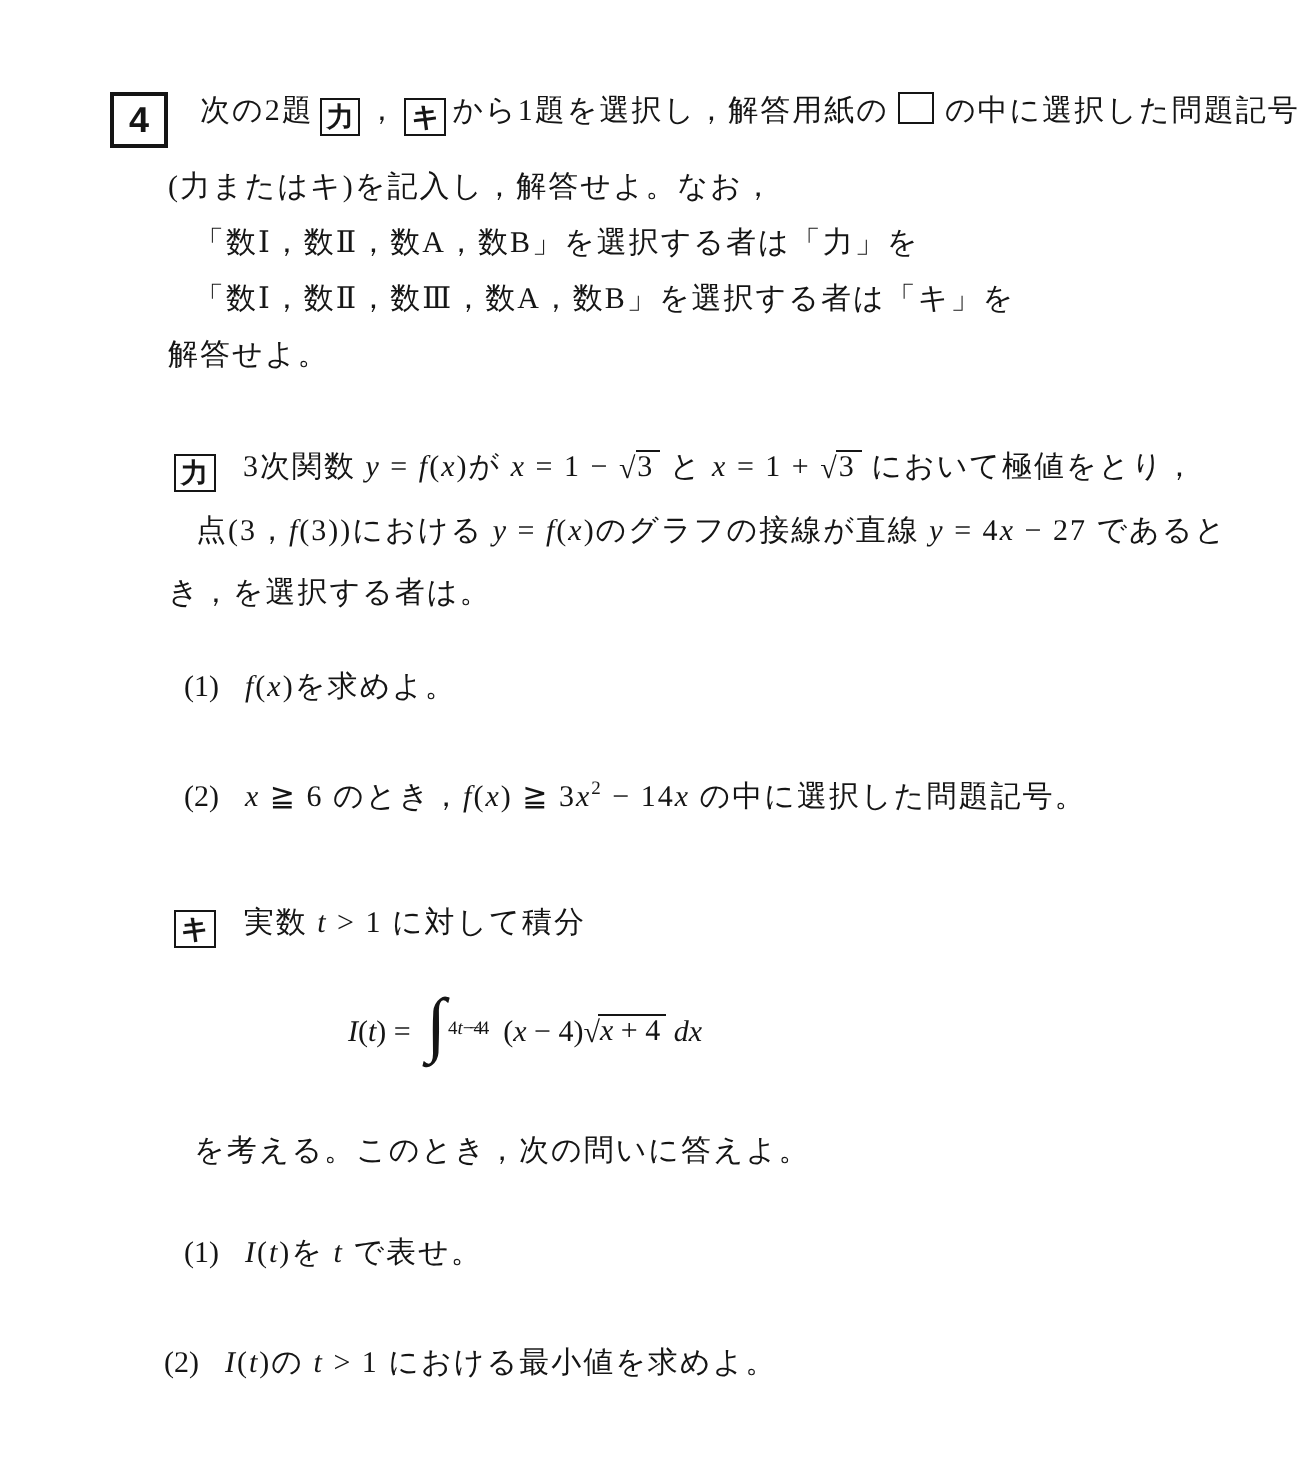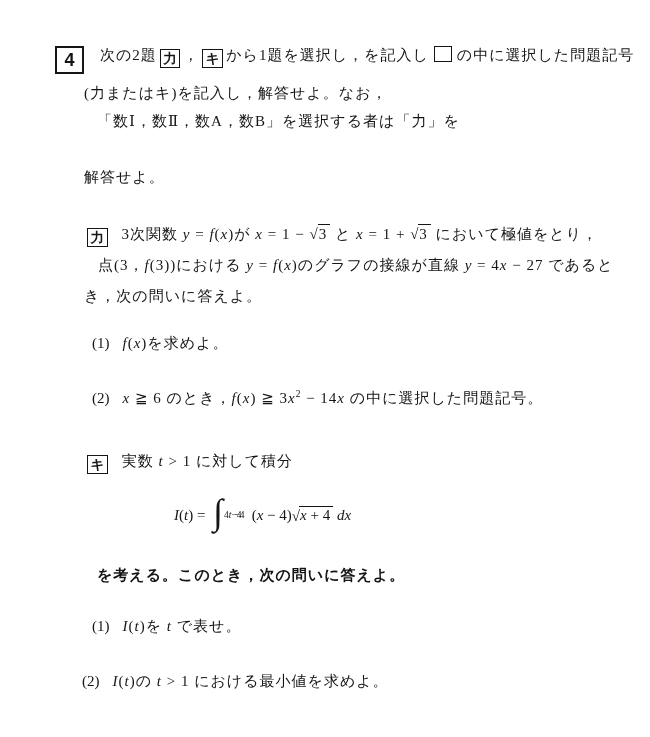--- a/index.html
+++ b/index.html
@@ -44,37 +44,38 @@
   .int-upper{margin-left:1px;}
   .int-lower{margin-left:-7px;}
   .int-line-row{line-height:46px;}
 </style>
 </head>
 <body>
 
 <div class="page">
 
   <div class="line" style="top:46px;left:55px;">
-    <span class="qnum-box">4</span><span class="jp">次の2題</span><span class="char-box">力</span><span class="jp">，</span><span class="char-box">キ</span><span class="jp">から1題を選択し，を記入し</span><span class="empty-box"></span><span class="jp">の中に選択した問題記号</span>
+    <span class="qnum-box">4</span><span class="jp">次の2題</span><span class="char-box">力</span><span class="jp">，</span><span class="char-box">キ</span><span class="jp">から1題を選択し，解答用紙の</span><span class="empty-box"></span><span class="jp">の中に選択した問題記号</span>
   </div>
 
   <div class="line jp" style="top:84px;left:84px;">(力またはキ)を記入し，解答せよ。なお，</div>
 
   <div class="line jp" style="top:112px;left:97px;"><span class="m-b">「数Ⅰ，数Ⅱ，数A，数B」</span><span class="m-r">を選択する者は</span><span class="m-b">「力」</span><span class="m-r">を</span></div>
 
+  <div class="line jp" style="top:140px;left:97px;"><span class="m-b">「数Ⅰ，数Ⅱ，数Ⅲ，数A，数B」</span><span class="m-r">を選択する者は</span><span class="m-b">「キ」</span><span class="m-r">を</span></div>
 
   <div class="line jp" style="top:168px;left:84px;">解答せよ。</div>
 
   <div class="line" style="top:224px;left:84px;">
     <span class="char-box">力</span><span class="math-line jp label-gap"><span class="m-r">3次関数 </span><span class="m-i">y</span><span class="m-r"> = </span><span class="m-i">f</span><span class="m-r">(</span><span class="m-i">x</span><span class="m-r">)が </span><span class="m-i">x</span><span class="m-r"> = 1 − </span><span class="sqrt"><span class="sqrt-sym">√</span><span class="radicand"><span class="m-r">3</span></span></span><span class="m-r"> と </span><span class="m-i">x</span><span class="m-r"> = 1 + </span><span class="sqrt"><span class="sqrt-sym">√</span><span class="radicand"><span class="m-r">3</span></span></span><span class="m-r"> において極値をとり，</span></span>
   </div>
 
   <div class="line math-line jp" style="top:256px;left:98px;"><span class="m-r">点(3，</span><span class="m-i">f</span><span class="m-r">(3))における </span><span class="m-i">y</span><span class="m-r"> = </span><span class="m-i">f</span><span class="m-r">(</span><span class="m-i">x</span><span class="m-r">)のグラフの接線が直線 </span><span class="m-i">y</span><span class="m-r"> = 4</span><span class="m-i">x</span><span class="m-r"> − 27 であると</span></div>
 
-  <div class="line jp" style="top:287px;left:84px;">き，次の問いに答えよ。</div>
+  <div class="line jp" style="top:287px;left:84px;">き，を選択する者は。</div>
 
   <div class="line" style="top:334px;left:92px;">
     <span class="qn">(1)</span><span class="math-line jp"><span class="m-i">f</span><span class="m-r">(</span><span class="m-i">x</span><span class="m-r">)を求めよ。</span></span>
   </div>
 
   <div class="line" style="top:389px;left:92px;">
     <span class="qn">(2)</span><span class="math-line jp"><span class="m-i">x</span><span class="m-r"> ≧ 6 のとき，</span><span class="m-i">f</span><span class="m-r">(</span><span class="m-i">x</span><span class="m-r">) ≧ 3</span><span class="m-i">x</span><sup>2</sup><span class="m-r"> − 14</span><span class="m-i">x</span><span class="m-r"> の中に選択した問題記号。</span></span>
   </div>
 
   <div class="line" style="top:452px;left:84px;">
@@ -82,21 +83,21 @@
   </div>
 
   <div class="line math-line int-line-row" style="top:492px;left:174px;"><span class="m-i">I</span><span class="m-r">(</span><span class="m-i">t</span><span class="m-r">) = </span><span class="integral">
         <span class="int-sym">∫</span>
         <span class="int-limits">
           <span class="int-upper"><span class="m-r">4</span><span class="m-i">t</span><span class="m-r">−4</span></span>
           <span class="int-lower"><span class="m-r">−4</span></span>
         </span>
       </span><span class="m-r">(</span><span class="m-i">x</span><span class="m-r"> − 4)</span><span class="sqrt"><span class="sqrt-sym">√</span><span class="radicand"><span class="m-i">x</span><span class="m-r"> + 4</span></span></span><span class="m-r"> </span><span class="m-i">dx</span></div>
 
-  <div class="line jp" style="top:566px;left:97px;font-weight:bold;">を考える。このとき，次の問いに答えよ。</div>
+  <div class="line jp" style="top:566px;left:97px;">を考える。このとき，次の問いに答えよ。</div>
 
   <div class="line" style="top:617px;left:92px;">
     <span class="qn">(1)</span><span class="math-line jp"><span class="m-i">I</span><span class="m-r">(</span><span class="m-i">t</span><span class="m-r">)を </span><span class="m-i">t</span><span class="m-r"> で表せ。</span></span>
   </div>
 
   <div class="line" style="top:672px;left:82px;">
     <span class="qn">(2)</span><span class="math-line jp"><span class="m-i">I</span><span class="m-r">(</span><span class="m-i">t</span><span class="m-r">)の </span><span class="m-i">t</span><span class="m-r"> &gt; 1 における最小値を求めよ。</span></span>
   </div>
 
 </div>

